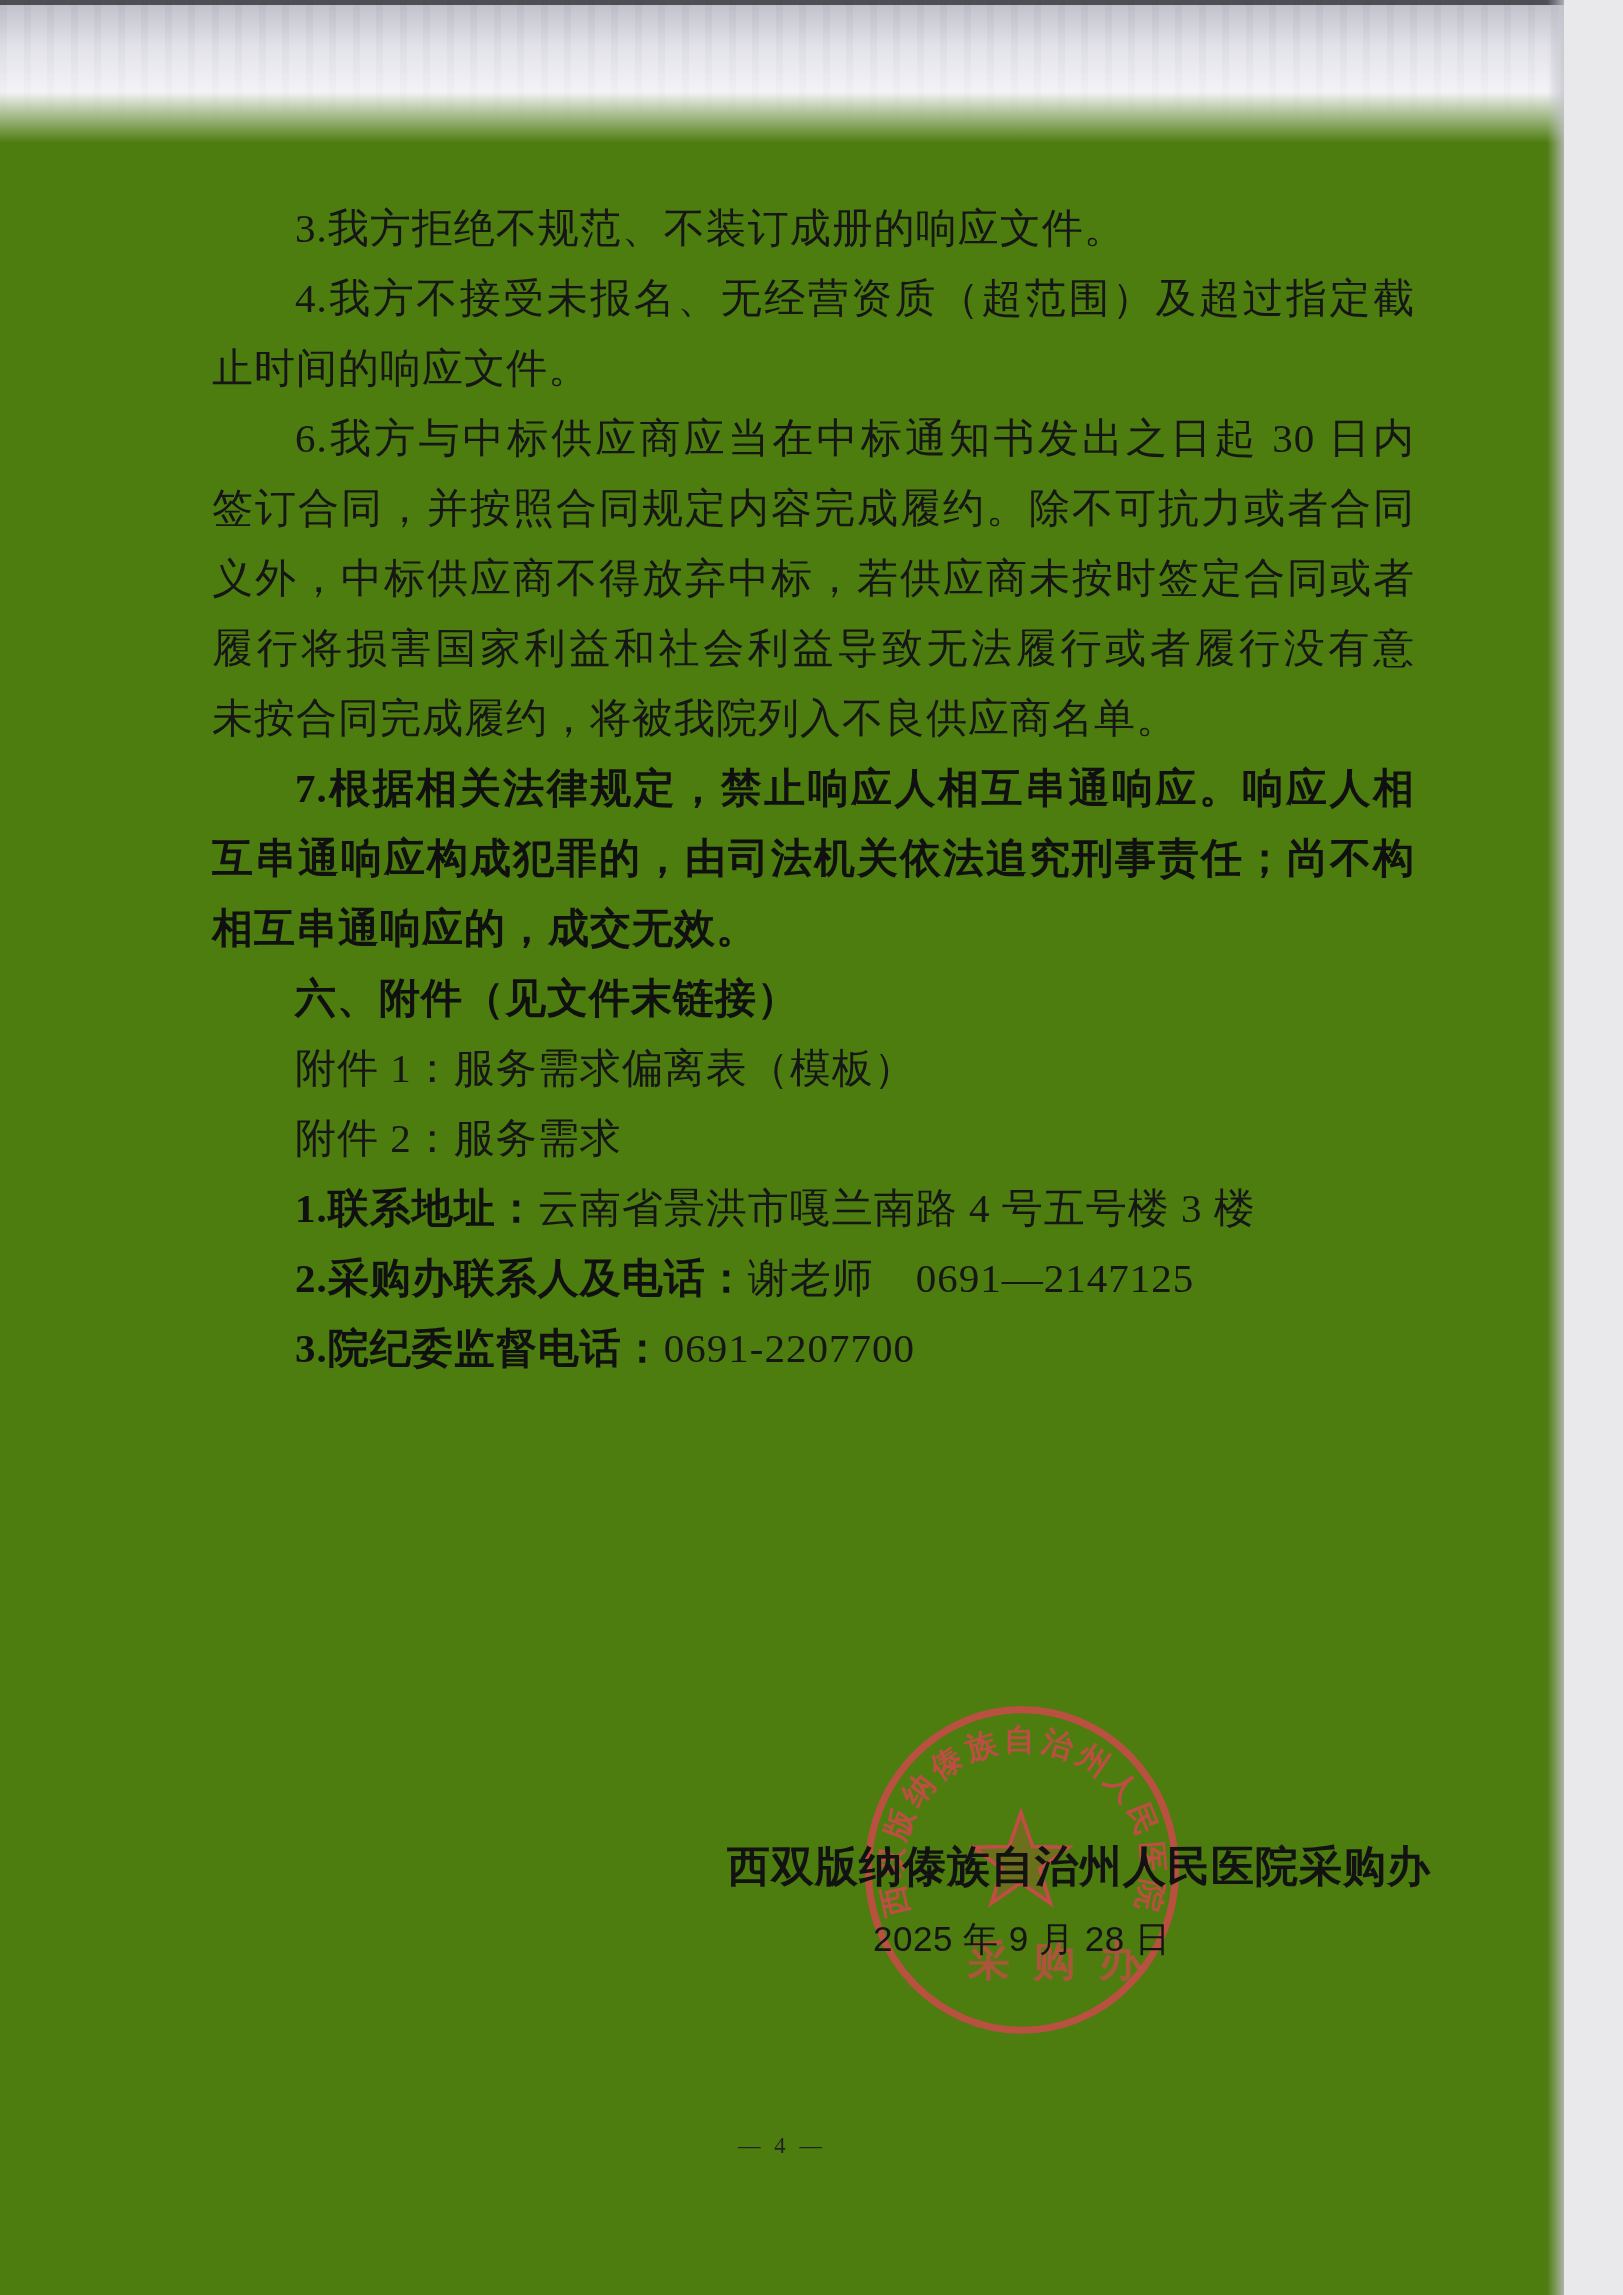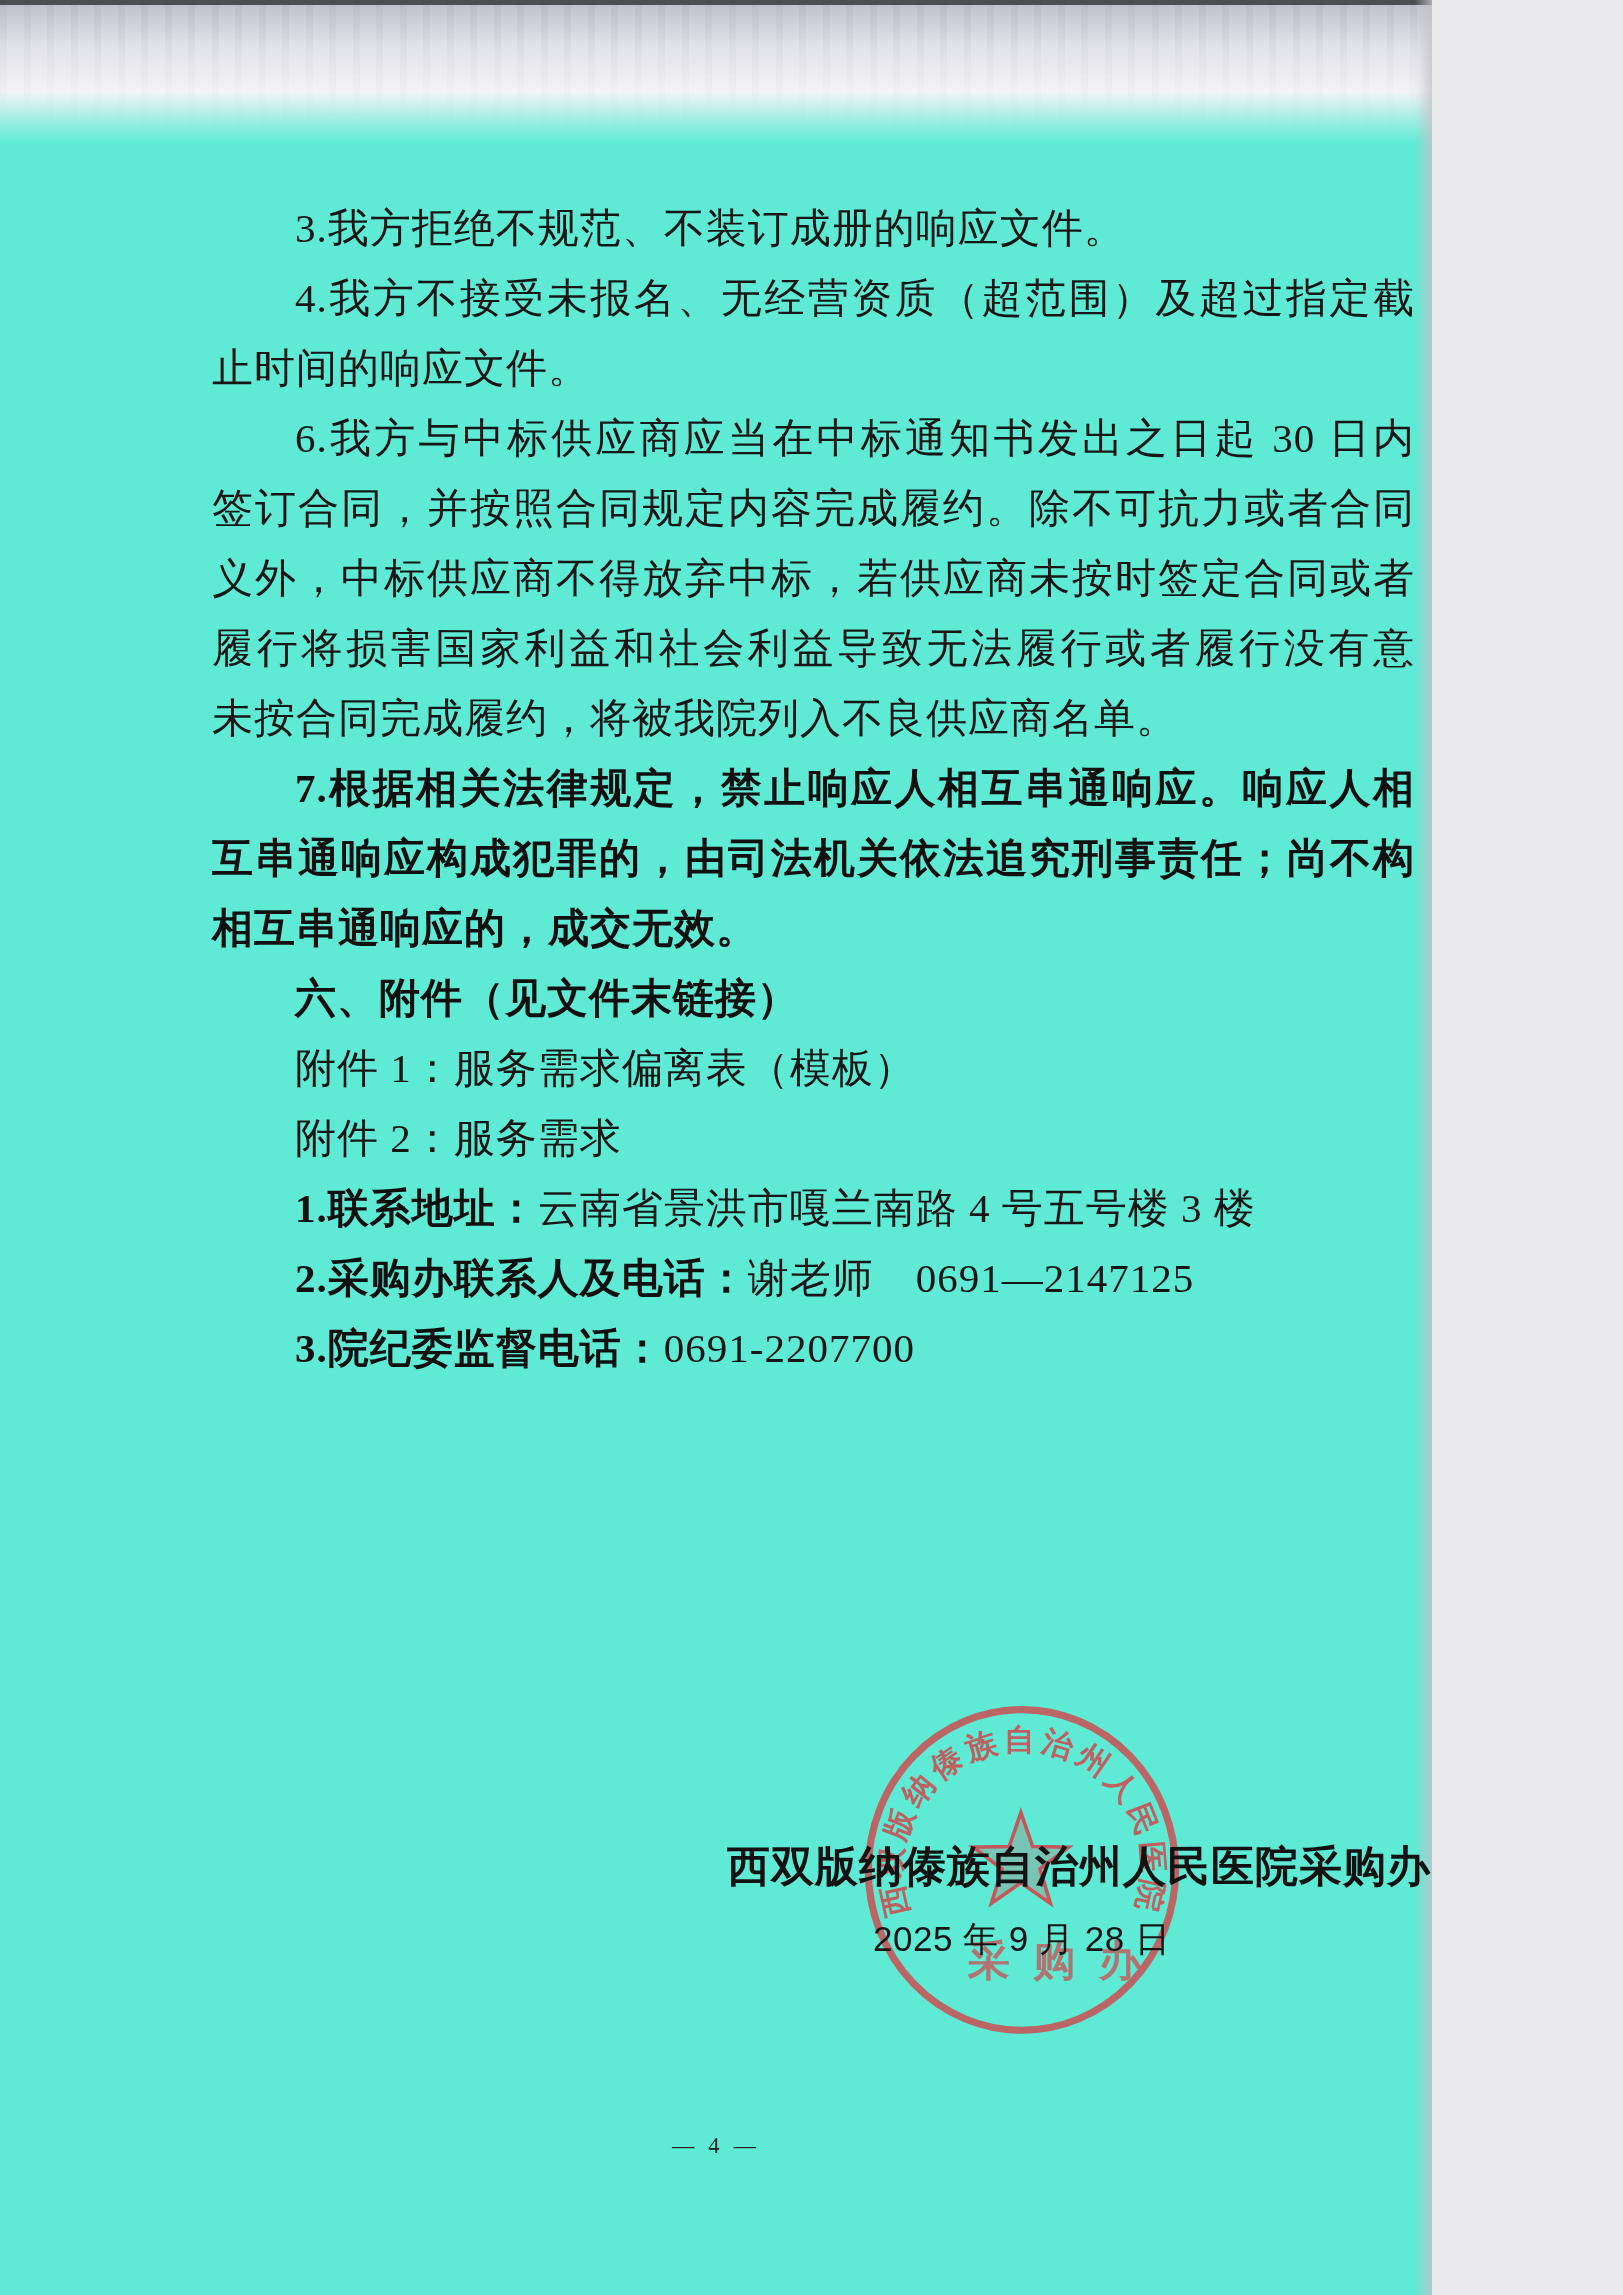--- a/index.html
+++ b/index.html
@@ -1,19 +1,19 @@
 <!DOCTYPE html>
 <html style="--seal-color: #d0484c;font-size:8.2px"><head>
 <meta charset="utf-8">
 <style>
   html,body{margin:0;padding:0;background:#e9e9ec;}
   .page{
     position:relative;
-    width:1432px;height:2295px;
-    background:#5eead4;
+    width:1564px;height:2295px;
+    background:#4d7c0f;
     overflow:hidden;
     font-family:"Liberation Serif","DejaVu Serif",serif;
     color:#161616;
   }
   
   .top-edge-line{position:absolute;left:0;top:0;width:100%;height:4.6px;background:#3a3a40;opacity:.85;}
   .top-band{
     position:absolute;left:0;top:0;width:100%;height:143px;
     background:linear-gradient(to bottom,#c2c2cc 5.1px,#e2e2e9 46px,#f3f3f7 92px,rgba(251,251,252,0) 143px);
   }

